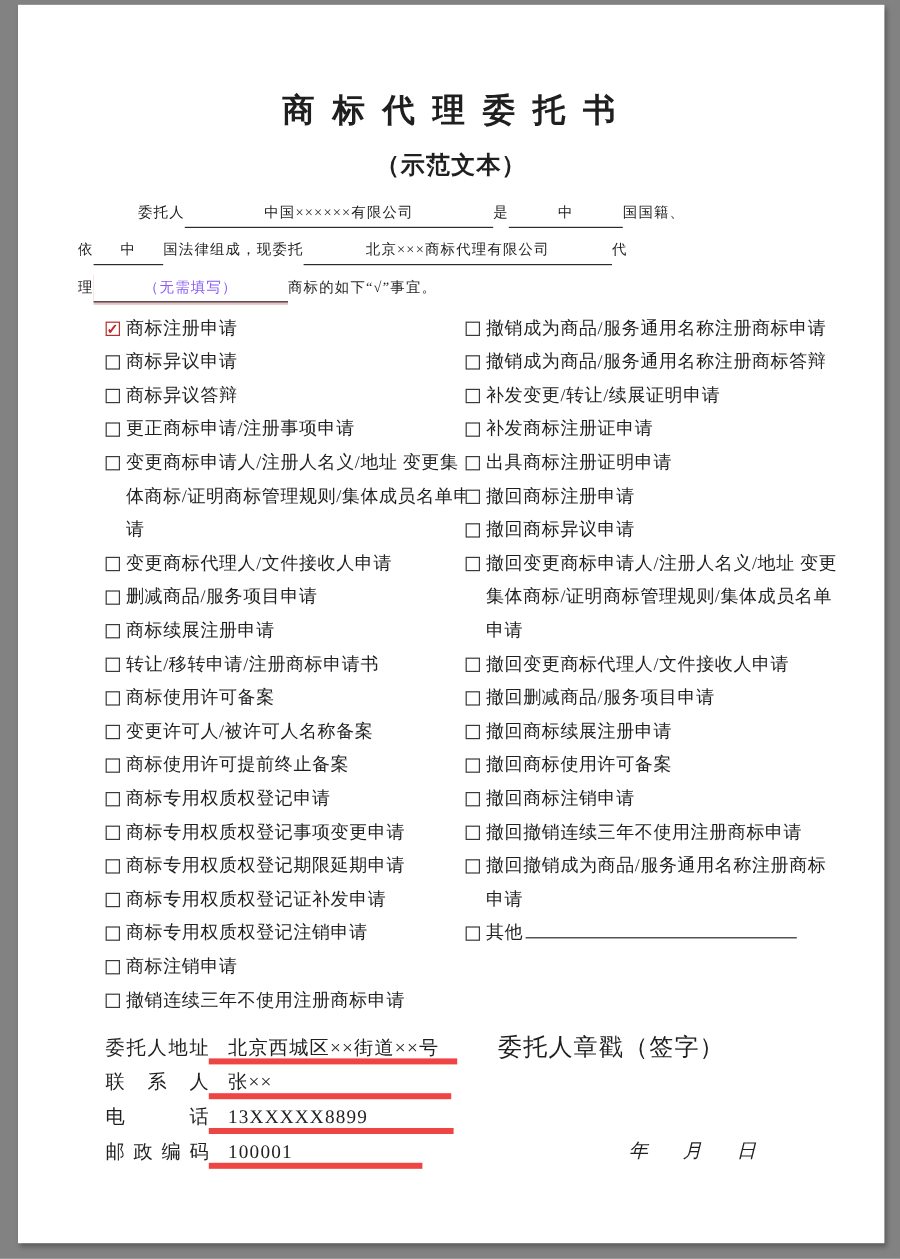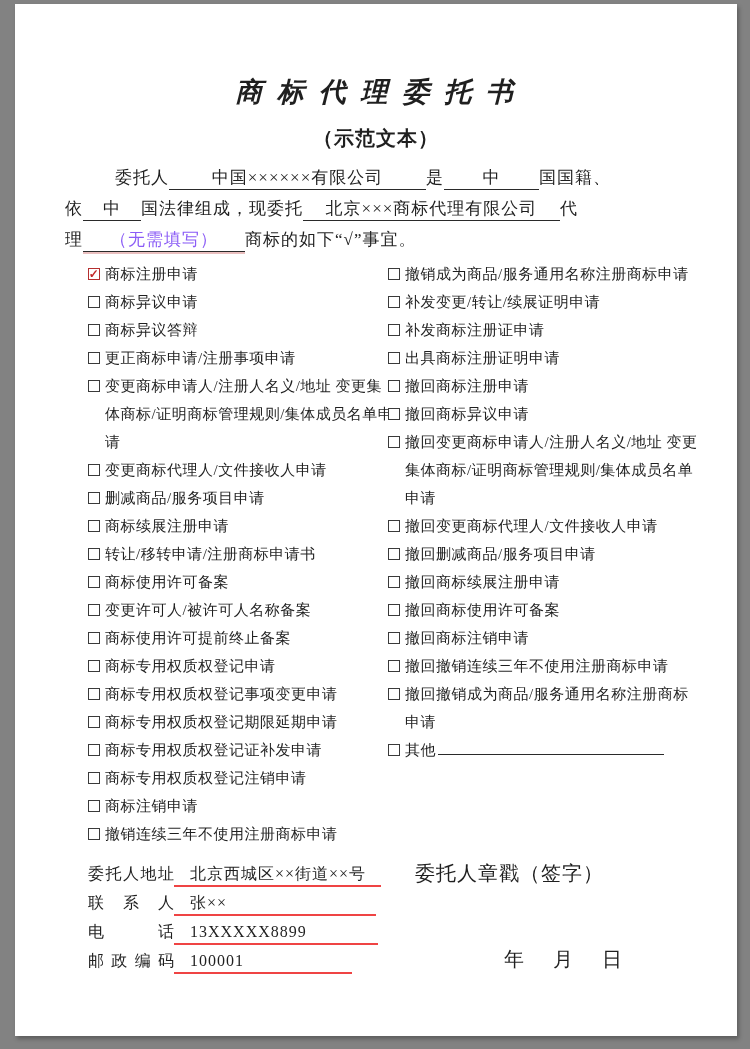--- a/index.html
+++ b/index.html
@@ -13,28 +13,27 @@
   }
   .page{
     position:absolute;left:15px;top:4px;width:722px;height:1032px;
     background:#ffffff;
     box-shadow:2px 3px 4px rgba(0,0,0,.28);
   }
   .title{
     position:absolute;top:72px;left:0;width:100%;margin:0;
     text-align:center;font-size:27px;font-weight:bold;letter-spacing:4px;
     line-height:32px;
-    font-style:italic;
   }
   .subtitle{
     position:absolute;top:122px;left:0;width:100%;
     text-align:center;font-size:20px;font-weight:bold;letter-spacing:1px;
     line-height:24px;
   }
-  .intro{position:absolute;top:158px;left:50px;width:628px;font-size:17px;letter-spacing:1px;}
+  .intro{position:absolute;top:158px;left:50px;width:628px;font-size:12px;letter-spacing:1px;}
   .iline{height:31px;line-height:31px;white-space:nowrap;}
   .il1{padding-left:50px;}
   .blank{
     display:inline-block;box-sizing:border-box;height:25px;line-height:25px;
     border-bottom:1px solid #2a2a2a;text-align:center;vertical-align:baseline;
     overflow:visible;
   }
   .b-client{width:257px;}
   .b-nat{width:95px;}
   .b-law{width:58px;}
@@ -60,30 +59,30 @@
     border-bottom:1px solid #2a2a2a;vertical-align:baseline;margin-left:2px;
   }
   .footer{position:absolute;left:73px;top:855px;width:600px;font-size:16px;}
   .frow{height:29px;line-height:29px;white-space:nowrap;}
   .flabel{
     display:inline-block;width:86px;
     text-align:justify;text-align-last:justify;vertical-align:baseline;
   }
   .fvalue{
     display:inline-block;box-sizing:border-box;height:26px;line-height:26px;
-    border-bottom:2px solid #ef4444;padding-left:16px;vertical-align:baseline;
+    border-bottom:5px solid #ef4444;padding-left:16px;vertical-align:baseline;
     letter-spacing:1px;
   }
   .frow:nth-child(1) .fvalue{width:207px;}
   .frow:nth-child(2) .fvalue{width:202px;}
   .frow:nth-child(3) .fvalue{width:204px;}
   .frow:nth-child(4) .fvalue{width:178px;}
   .right-block{position:absolute;left:312px;top:0;width:288px;height:120px;}
   .seal{position:absolute;left:15px;top:0;height:29px;line-height:29px;font-size:20px;letter-spacing:1px;}
-  .date-row{position:absolute;left:104px;top:86px;height:29px;line-height:29px;font-size:20px;}
+  .date-row{position:absolute;left:124px;top:86px;height:29px;line-height:29px;font-size:16px;font-style:italic;}
   .date-row span{display:inline-block;}
   .date-row span + span{margin-left:29px;}
 </style>
 </head>
 <body>
 
 <div class="page">
 
   <h1 class="title">商 标 代 理 委 托 书</h1>
   <div class="subtitle">（示范文本）</div>
@@ -110,20 +109,21 @@
       <li class="check-item"><span class="cb"></span><span class="cb-label">商标专用权质权登记申请</span></li>
       <li class="check-item"><span class="cb"></span><span class="cb-label">商标专用权质权登记事项变更申请</span></li>
       <li class="check-item"><span class="cb"></span><span class="cb-label">商标专用权质权登记期限延期申请</span></li>
       <li class="check-item"><span class="cb"></span><span class="cb-label">商标专用权质权登记证补发申请</span></li>
       <li class="check-item"><span class="cb"></span><span class="cb-label">商标专用权质权登记注销申请</span></li>
       <li class="check-item"><span class="cb"></span><span class="cb-label">商标注销申请</span></li>
       <li class="check-item"><span class="cb"></span><span class="cb-label">撤销连续三年不使用注册商标申请</span></li>
     </ul>
   <ul class="checklist right" id="list-right">
       <li class="check-item"><span class="cb"></span><span class="cb-label">撤销成为商品/服务通用名称注册商标申请</span></li>
+      <li class="check-item"><span class="cb"></span><span class="cb-label">撤销成为商品/服务通用名称注册商标答辩</span></li>
       <li class="check-item"><span class="cb"></span><span class="cb-label">补发变更/转让/续展证明申请</span></li>
       <li class="check-item"><span class="cb"></span><span class="cb-label">补发商标注册证申请</span></li>
       <li class="check-item"><span class="cb"></span><span class="cb-label">出具商标注册证明申请</span></li>
       <li class="check-item"><span class="cb"></span><span class="cb-label">撤回商标注册申请</span></li>
       <li class="check-item"><span class="cb"></span><span class="cb-label">撤回商标异议申请</span></li>
       <li class="check-item"><span class="cb"></span><span class="cb-label">撤回变更商标申请人/注册人名义/地址 变更集体商标/证明商标管理规则/集体成员名单申请</span></li>
       <li class="check-item"><span class="cb"></span><span class="cb-label">撤回变更商标代理人/文件接收人申请</span></li>
       <li class="check-item"><span class="cb"></span><span class="cb-label">撤回删减商品/服务项目申请</span></li>
       <li class="check-item"><span class="cb"></span><span class="cb-label">撤回商标续展注册申请</span></li>
       <li class="check-item"><span class="cb"></span><span class="cb-label">撤回商标使用许可备案</span></li>

